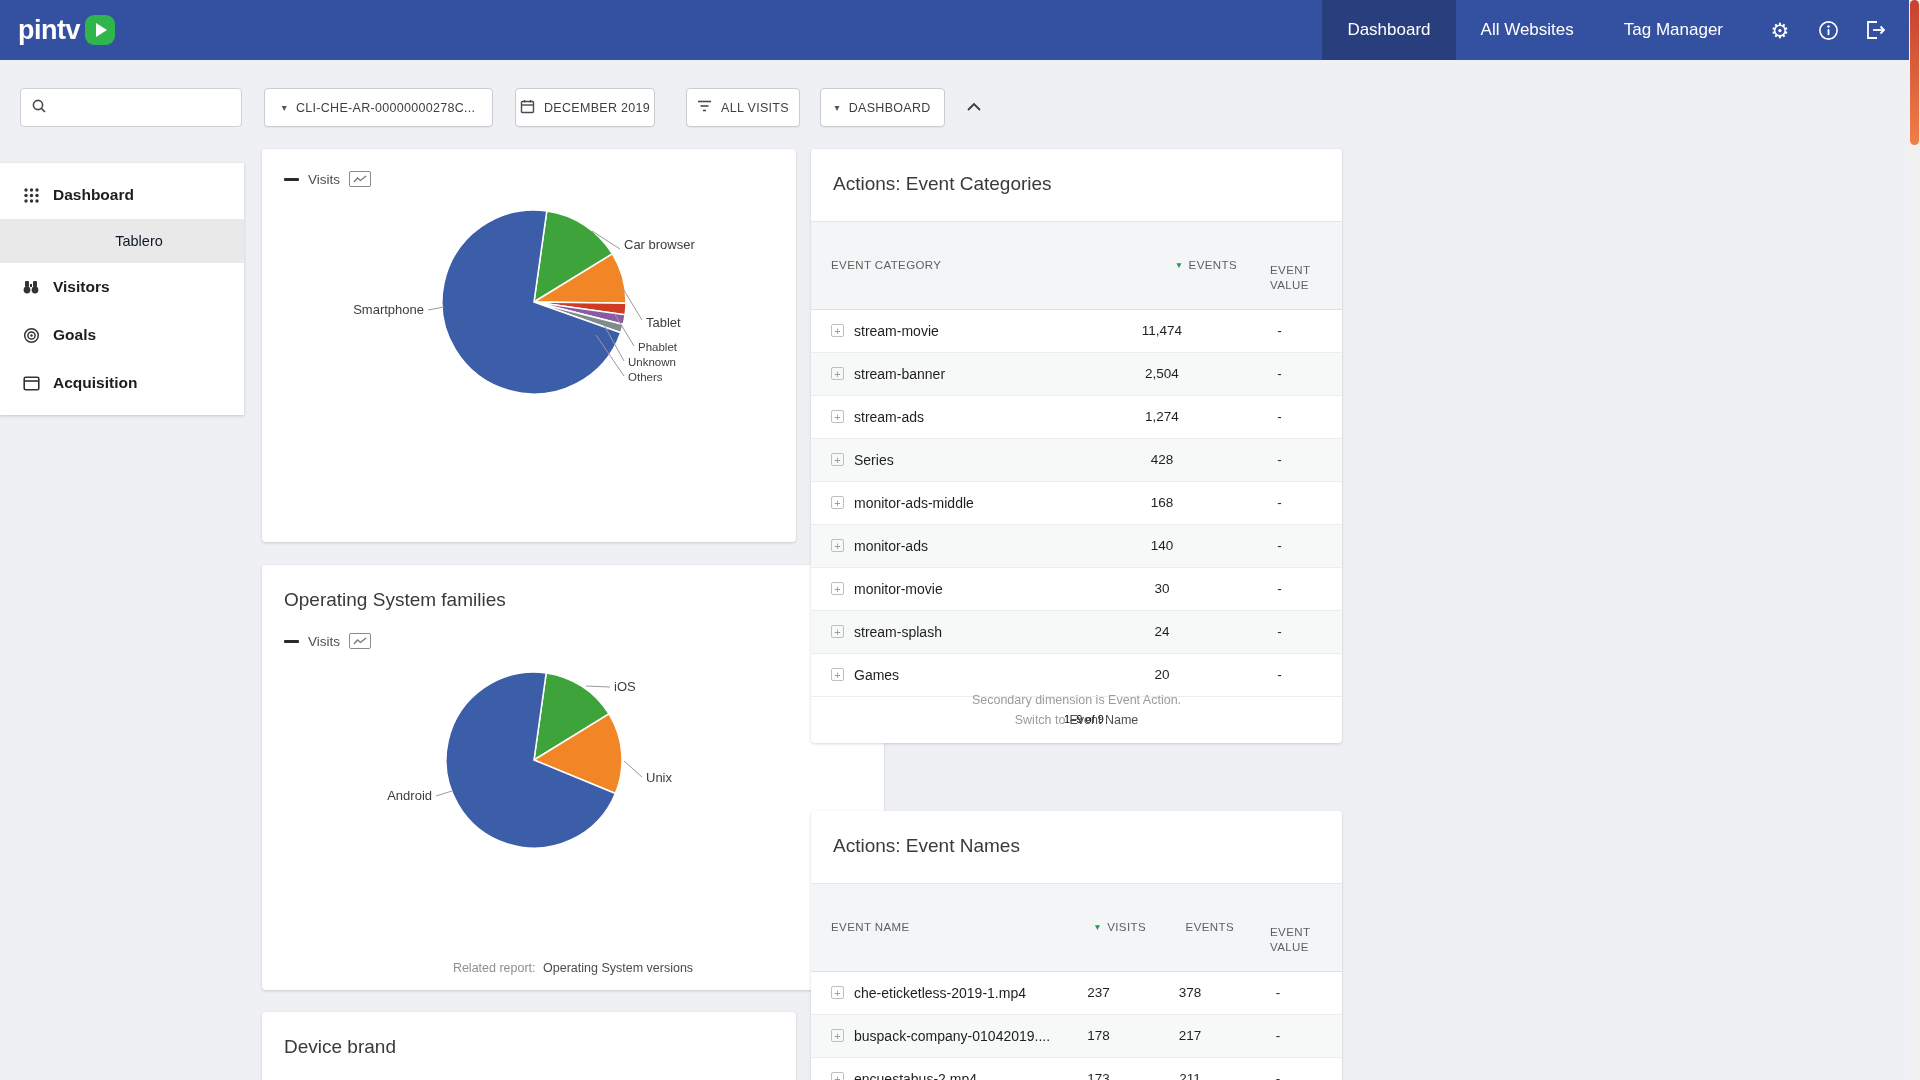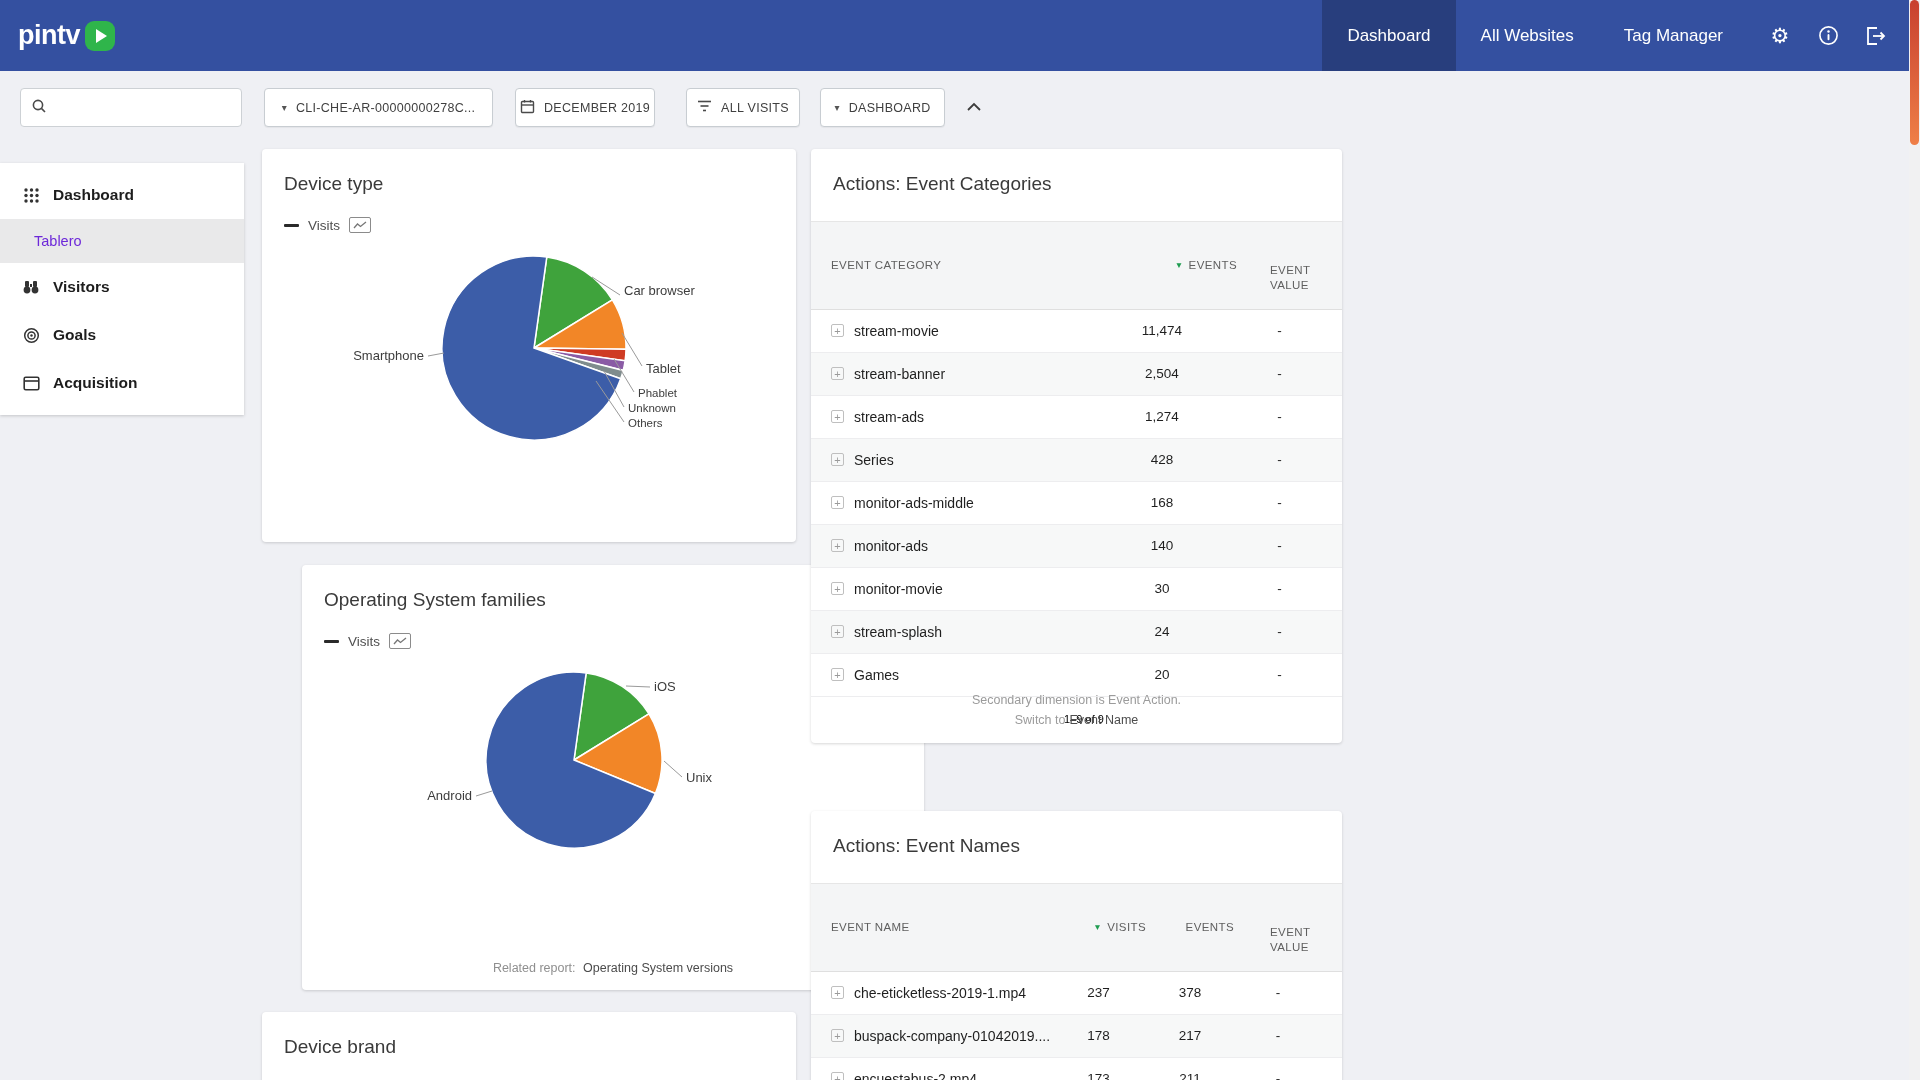--- a/index.html
+++ b/index.html
@@ -1,20 +1,20 @@
 <!DOCTYPE html>
 <html><head>
 <meta charset="utf-8">
 <style>
   * { margin:0; padding:0; box-sizing:border-box; }
   html,body { width:1920px; height:1080px; overflow:hidden; }
   body { font-family:"Liberation Sans","DejaVu Sans",sans-serif; background:#eff0f4; position:relative; }
 
   
-  .navbar { position:absolute; top:0; left:0; width:1920px; height:71px; background:#3450a0; display:flex; align-items:center; color:#fff; }
+  .navbar { position:absolute; top:0; left:0; width:1920px; height:60px; background:#3450a0; display:flex; align-items:center; color:#fff; }
   .logo { display:flex; align-items:center; margin-left:18px; gap:5px; cursor:pointer; }
   .logo-text { font-size:27px; font-weight:bold; letter-spacing:-0.5px; }
   .logo-icon { width:30px; height:30px; background:#2fb54b; border-radius:9px; position:relative; }
   .logo-icon:after { content:""; position:absolute; left:11px; top:8px; border-left:11px solid #fff; border-top:7px solid transparent; border-bottom:7px solid transparent; }
   .nav-menu { margin-left:auto; display:flex; height:100%; align-items:stretch; }
   .nav-item { display:flex; align-items:center; padding:0 25px; font-size:17px; cursor:pointer; }
   .nav-item.active { background:rgba(0,0,0,0.22); }
   .nav-icons { display:flex; align-items:center; padding:0 22px 0 10px; gap:4px; }
   .nav-icon { width:44px; height:44px; display:flex; justify-content:center; align-items:center; cursor:pointer; font-size:21px; line-height:1; }
 
@@ -26,26 +26,26 @@
   #btn-date { left:515px; width:140px; }
   #btn-segment { left:686px; width:114px; }
   #btn-dashboard { left:820px; width:125px; }
   #btn-collapse { left:956px; width:36px; border:0; background:transparent; box-shadow:none; }
   .caret { font-size:10px; color:#555; }
 
   
   .sidebar { position:absolute; left:0; top:163px; width:244px; background:#fff; box-shadow:0 1px 3px rgba(0,0,0,0.18); padding:8px 0; }
   .side-item { height:48px; display:flex; align-items:center; gap:13px; padding:0 22px; font-size:15.5px; font-weight:bold; color:#1d1d1d; cursor:pointer; }
   .side-item .sicon { width:18px; display:flex; justify-content:center; }
-  .side-sub { height:44px; display:flex; align-items:center; padding-left:34px; font-size:14.5px; color:#6d28d9; background:#e9e9ea; cursor:pointer; }
+  .side-sub { height:44px; display:flex; align-items:center; padding-left:34px; font-size:14.5px; color:#0f172a; background:#e9e9ea; cursor:pointer;justify-content:center; }
 
   
   .card { position:absolute; background:#fff; border-radius:4px; box-shadow:0 1px 3px rgba(0,0,0,0.16); }
   #card-device { left:262px; top:149px; width:534px; height:393px; }
-  #card-os     { left:262px; top:565px; width:622px; height:425px;margin-left:40px; }
+  #card-os     { left:262px; top:565px; width:622px; height:425px; }
   #card-brand  { left:262px; top:1012px; width:534px; height:220px; }
   #card-cats   { left:811px; top:149px; width:531px; height:594px; }
   #card-names  { left:811px; top:811px; width:531px; height:500px; }
   .w-title { padding:24px 22px 0; font-size:19px; color:#3a3a3a; }
 
   .legend { display:flex; align-items:center; gap:9px; margin:22px 0 0 22px; font-size:13.5px; color:#4f4f4f; cursor:pointer; }
   .legend-dash { width:15px; height:3px; background:#2a2a2a; border-radius:1px; }
   .legend-icon { width:22px; height:16px; border:1px solid #8b8b8b; border-radius:2px; display:flex; align-items:center; justify-content:center; }
 
   svg.pie { display:block; }
@@ -201,21 +201,20 @@
       <svg width="17" height="15" viewBox="0 0 17 15">
           <rect x="1.2" y="1.2" width="14.6" height="12.6" rx="1.5" fill="none" stroke="#333" stroke-width="1.6"></rect>
           <line x1="1.2" y1="5" x2="15.8" y2="5" stroke="#333" stroke-width="1.6"></line>
         </svg>
     </span>
     <span>Acquisition</span>
   </div>
 </div>
 
 <div class="card" id="card-device">
-  <div class="w-title">Device type</div>
   <div class="legend">
     <span class="legend-dash"></span>
     <span>Visits</span>
     <span class="legend-icon">
       <svg width="14" height="9" viewBox="0 0 14 9">
           <polyline points="1,7 4.5,3 7.5,5.5 13,1" fill="none" stroke="#777" stroke-width="1.3"></polyline>
         </svg>
     </span>
   </div>
   <svg class="pie" id="pie-device" width="534" height="255" viewBox="0 0 534 255">

